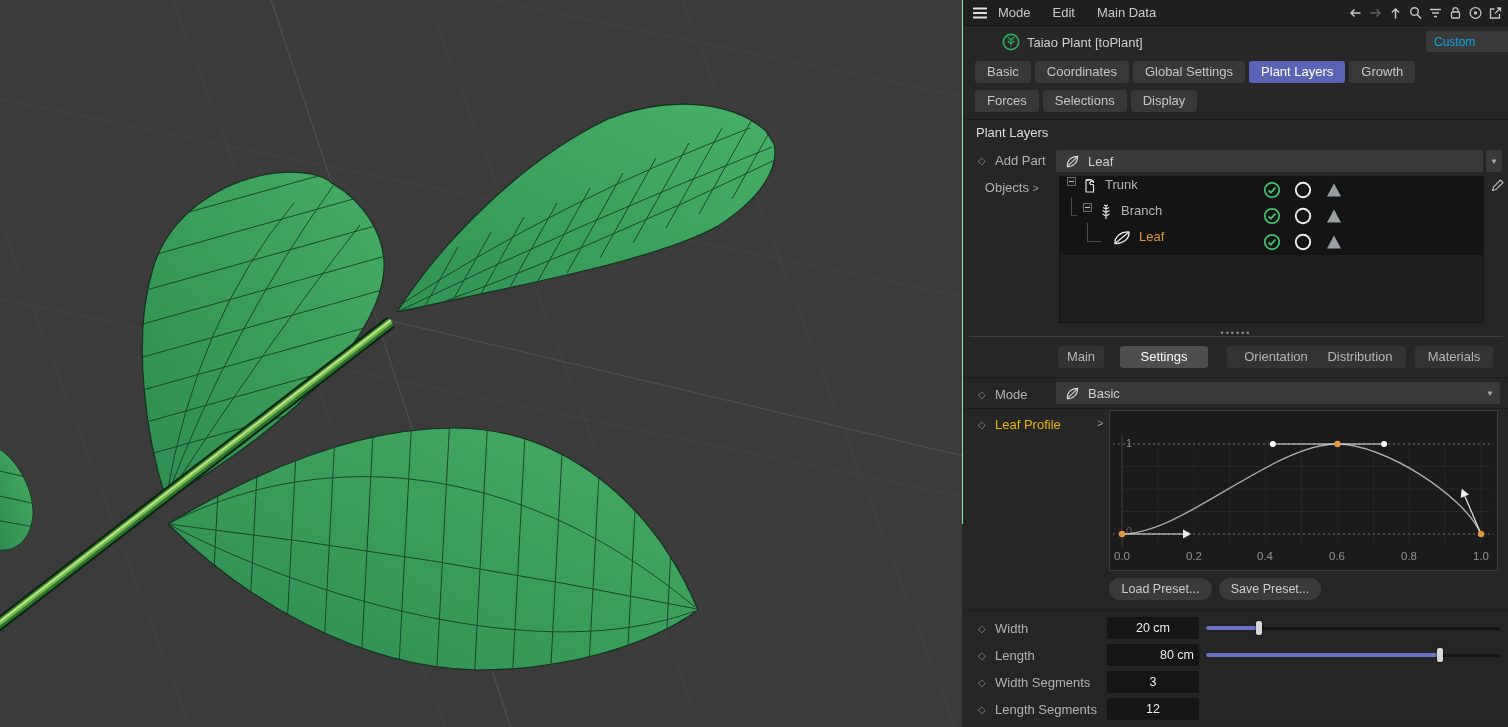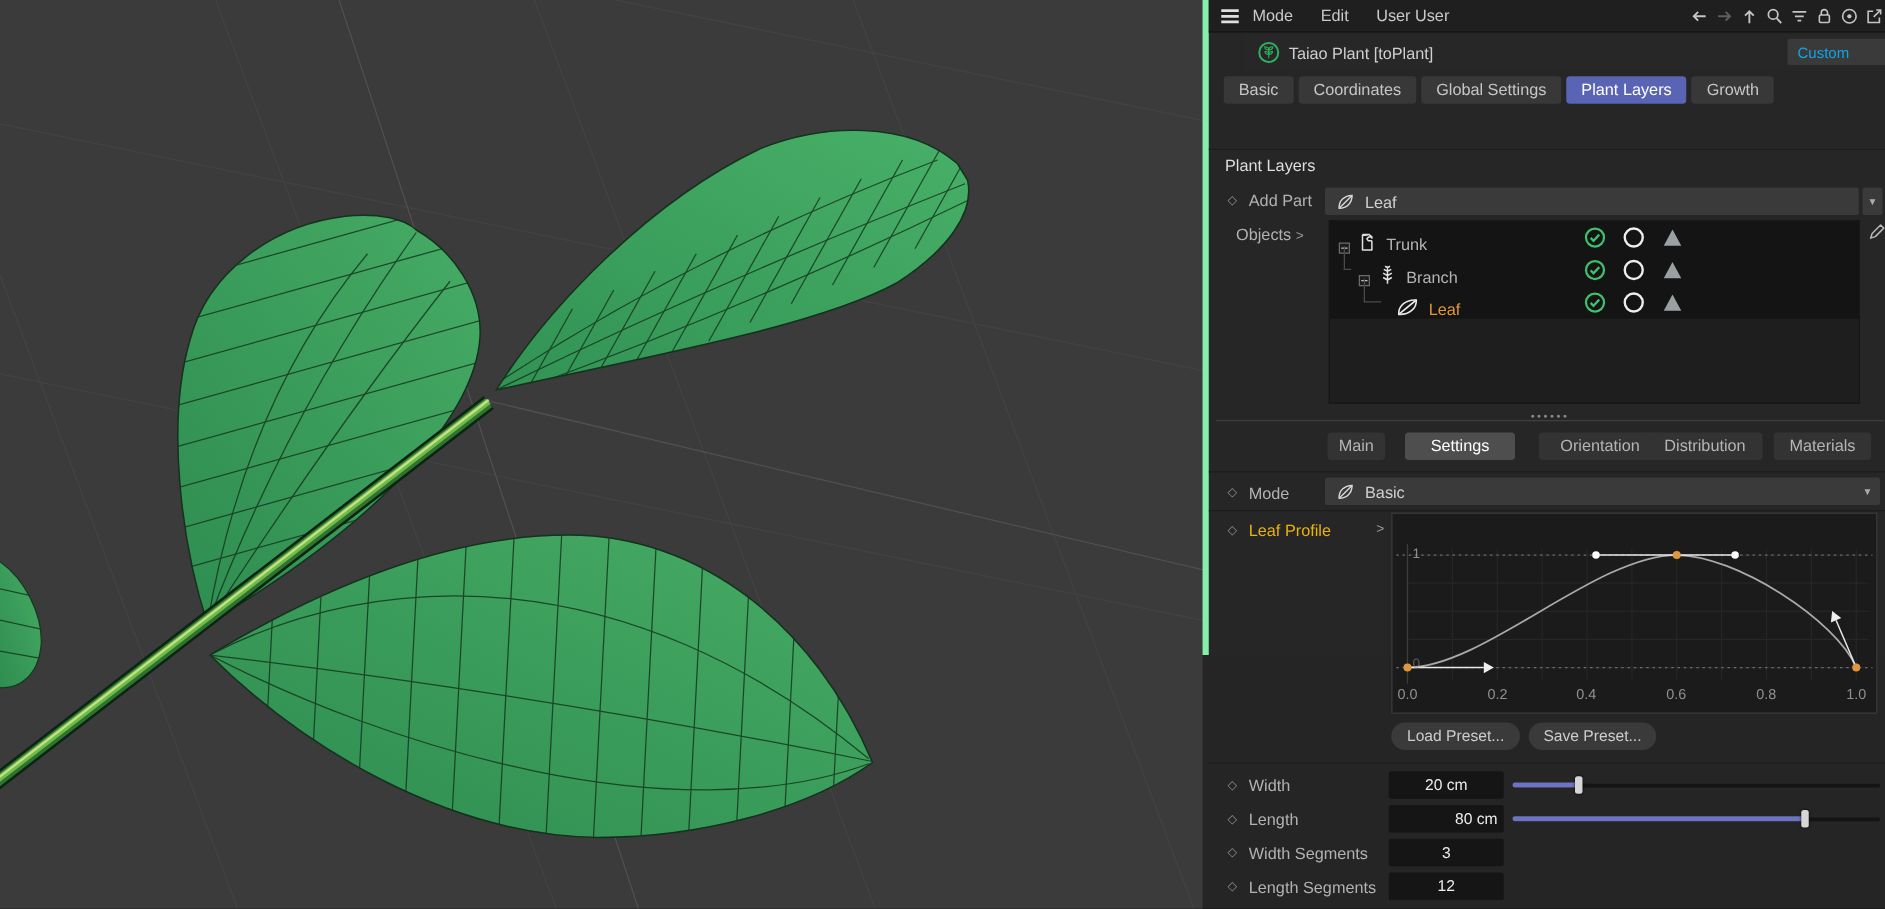--- a/index.html
+++ b/index.html
@@ -8,21 +8,21 @@
     position:relative; width:1508px; height:727px; overflow:hidden;
     background:#252525; font-family:"Liberation Sans", sans-serif;
     -webkit-font-smoothing:antialiased;
   }
 
   
   .viewport { position:absolute; left:0; top:0; width:962px; height:727px; background:#3b3b3b; }
   .viewport svg { position:absolute; left:0; top:0; }
 
   
-  .panel { position:absolute; left:962px; top:0; width:546px; height:524px; background:#262626; border-left:5px solid #86efac; }
+  .panel { position:absolute; left:962px; top:0; width:546px; height:524px; background:#262626; border-left:1px solid #86efac; }
   .hline { position:absolute; left:0; width:546px; height:1px; background:#1d1d1d; }
 
   .menubar { position:absolute; left:0; top:0; width:546px; height:26px; background:#1f1f1f; border-bottom:1px solid #161616; display:flex; align-items:center; }
   .menubar .burger { margin:0 10px 0 9px; display:flex; }
   .menu-item { color:#c9c9c9; font-size:13px; margin-right:22px; white-space:nowrap; cursor:default; }
   .mb-icons { position:absolute; right:5px; top:0; height:26px; display:flex; align-items:center; gap:3px; }
   .mb-icons svg { display:block; }
 
   .objrow { position:absolute; left:0; top:27px; width:546px; height:30px; background:#272727; display:flex; align-items:center;margin-left:29px; }
   .plantbadge { margin:0 7px 0 10px; display:flex; }
@@ -41,21 +41,21 @@
   .rowlabel.orange { color:#eab308; }
   .chev { color:#999; font-size:11px; }
 
   .dropdown { position:absolute; height:22px; background:#3a3a3a; border-radius:2px; display:flex; align-items:center; color:#d0d0d0; font-size:13px; }
   .dropdown .dd-ic { margin:0 8px 0 9px; display:flex; }
   .dd-arrow-btn { position:absolute; width:16px; height:22px; background:#3a3a3a; border-radius:2px; display:flex; align-items:center; justify-content:center; color:#aaa; font-size:8px; }
   .dd-arrow-in { position:absolute; right:6px; color:#aaa; font-size:8px; }
 
   .treebox { position:absolute; left:96px; top:176px; width:425px; height:147px; background:#1e1e1e; border:1px solid #161616; }
   .treerows { position:absolute; left:0; top:0; width:100%; background:#141414; }
-  .trow { position:relative; height:26px; display:flex; align-items:flex-end; }
+  .trow { position:relative; height:26px; display:flex; align-items:flex-start; }
   .trow .tname { font-size:13px; color:#b4b4b4; margin-left:7px; }
   .trow .tname.sel { color:#e2973b; }
   .expandbox { width:9px; height:9px; border:1px solid #6a6a6a; background:#1c1c1c; position:relative; flex:none; }
   .expandbox:after { content:""; position:absolute; left:1px; top:3px; width:5px; height:1px; background:#c0c0c0; }
   .tconn { position:absolute; border-left:1px solid #4a4a4a; border-bottom:1px solid #4a4a4a; }
   .ticon { flex:none; display:flex; margin-left:6px; }
   .toggles { position:absolute; display:flex; gap:13px; left:203px; top:4px; }
   .dragdots { position:absolute; left:0; top:329px; width:546px; text-align:center; color:#8a8a8a; font-size:9px; letter-spacing:2px; line-height:1; }
   .treediv { position:absolute; left:6px; top:336px; width:534px; height:1px; background:#3f3f3f; }
   .pencil { position:absolute; left:527px; top:177px; }
@@ -207,21 +207,21 @@
   <div class="panel">
 
     <div class="menubar">
       <span class="burger">
         <svg width="16" height="14" viewBox="0 0 16 14">
             <path d="M1 2.5h14M1 7h14M1 11.5h14" stroke="#e0e0e0" stroke-width="2.2"></path>
           </svg>
       </span>
       <span class="menu-item">Mode</span>
       <span class="menu-item">Edit</span>
-      <span class="menu-item">User User</span>
+      <span class="menu-item">Main Data</span>
       <div class="mb-icons">
         <svg width="17" height="16" viewBox="0 0 16 16">
             <path d="M13 8H3.5 M7 4.5L3.5 8 7 11.5" stroke="#c4c4c4" stroke-width="1.5" fill="none"></path>
           </svg>
         <svg width="17" height="16" viewBox="0 0 16 16">
             <path d="M3 8h9.5 M9 4.5L12.5 8 9 11.5" stroke="#5e5e5e" stroke-width="1.5" fill="none"></path>
           </svg>
         <svg width="17" height="16" viewBox="0 0 16 16">
             <path d="M8 13.5V4 M4.5 7.5L8 4l3.5 3.5" stroke="#c4c4c4" stroke-width="1.5" fill="none"></path>
           </svg>
@@ -258,20 +258,25 @@
       <div class="preset-dd">Custom</div>
       <div class="preset-dd-arrow">▼</div>
     </div>
 
     <div class="tabsrow" style="top:61px;">
       <span class="tab">Basic</span>
       <span class="tab">Coordinates</span>
       <span class="tab">Global Settings</span>
       <span class="tab active">Plant Layers</span>
       <span class="tab">Growth</span>
+    </div>
+    <div class="tabsrow" style="top:90px;">
+      <span class="tab">Forces</span>
+      <span class="tab">Selections</span>
+      <span class="tab">Display</span>
     </div>
     <div class="hline" style="top:119px;"></div>
 
     <div class="section-title">Plant Layers</div>
 
     <span class="dia" style="left:15px; top:156px;">◇</span>
     <span class="rowlabel" style="left:32px; top:153px;">Add Part</span>
     <div class="dropdown" style="left:93px; top:150px; width:427px;">
       <span class="dd-ic">
         <svg width="15" height="15" viewBox="0 0 16 16">

